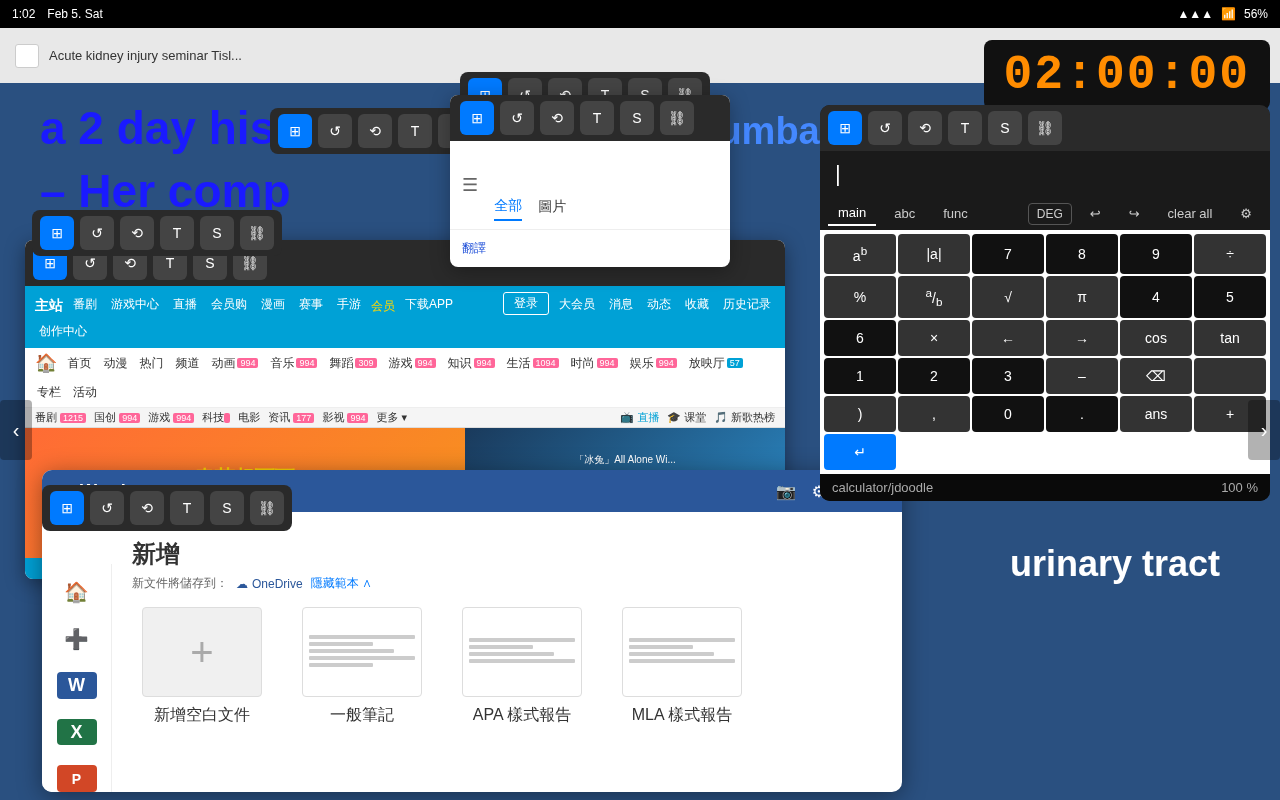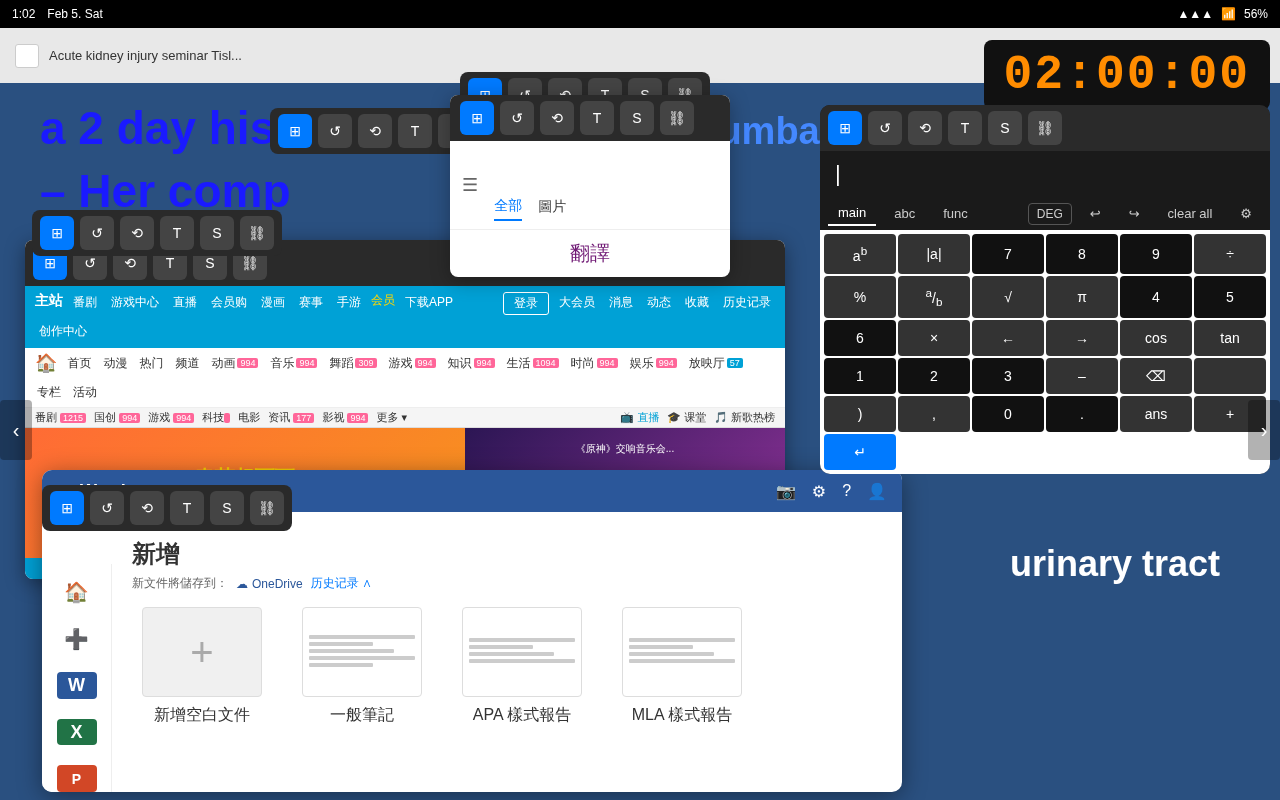--- a/index.html
+++ b/index.html
@@ -182,23 +182,22 @@
     .trans-tab.active {
       color: #007aff;
       border-bottom: 2px solid #007aff;
     }
     .trans-icon {
       font-size: 18px;
       color: #666;
     }
     .trans-text {
       padding: 10px 12px;
-      font-size: 20px;
-      color: #701a75;
-      text-align: center;
+      font-size: 12px;
+      color: #1d4ed8;
     }
 
     
     .calculator-widget {
       position: absolute;
       top: 105px;
       right: 10px;
       width: 450px;
       background: #1a1a1a;
       border-radius: 10px;
@@ -293,21 +292,21 @@
       overflow: hidden;
     }
     .bili-nav {
       background: #00a1d6;
       padding: 0;
       display: flex;
       flex-direction: column;
     }
     .bili-top-nav {
       display: flex;
-      align-items: flex-start;
+      align-items: flex-end;
       padding: 6px 10px;
       gap: 6px;
       background: #00a1d6;
       flex-wrap: wrap;
     }
     .bili-nav-item {
       color: #fff;
       font-size: 12px;
       cursor: pointer;
       padding: 2px 4px;
@@ -694,20 +693,24 @@
     <button class="calc-btn med">⌫</button>
     <button class="calc-btn med"></button>
     <button class="calc-btn med">)</button>
     <button class="calc-btn med">,</button>
     <button class="calc-btn dark">0</button>
     <button class="calc-btn dark">.</button>
     <button class="calc-btn med">ans</button>
     <button class="calc-btn med">+</button>
     <button class="calc-btn blue">↵</button>
   </div>
+  <div class="calc-footer">
+    <span class="calc-footer-text">calculator/jdoodle</span>
+    <span class="calc-footer-text">100 %</span>
+  </div>
 </div>
 
 <div class="bilibili-window">
 
   <div style="position:relative; background:#2a2a2a; padding:6px 8px; display:flex; gap:6px;">
     <button class="ft-btn active">⊞</button>
     <button class="ft-btn">↺</button>
     <button class="ft-btn">⟲</button>
     <button class="ft-btn">T</button>
     <button class="ft-btn">S</button>
@@ -768,23 +771,20 @@
     <span style="font-size:11px; color:#333;">🎵 新歌热榜</span>
   </div>
   <div class="bili-banner-area">
     <div class="bili-main-banner">
       <div class="bili-banner-text">
         <div class="bili-banner-title">春节超百万</div>
         <div class="bili-banner-sub">奖金池</div>
       </div>
     </div>
     <div class="bili-side-banners">
-      <div class="bili-side-banner bili-side-banner-1">
-        <div class="bili-side-banner-text">《原神》交响音乐会...</div>
-      </div>
       <div class="bili-side-banner bili-side-banner-2">
         <div class="bili-side-banner-text">「冰兔」All Alone Wi...</div>
       </div>
       <div class="bili-side-banner bili-side-banner-3">
         <div class="bili-side-banner-text">我忍刀愿称你为最行</div>
       </div>
     </div>
   </div>
   <div class="bili-download-bar">扫码下载手机客户端</div>
 </div>
@@ -826,21 +826,21 @@
       </button>
     </div>
     <div class="word-main">
       <div class="word-section-title">新增</div>
       <div class="word-save-info">
         <span>新文件將儲存到：</span>
         <span class="word-onedrive">
           <span>☁</span>
           <span>OneDrive</span>
         </span>
-        <span style="color:#007aff; font-size:12px;">历史记录 ∧</span>
+        <span style="color:#007aff; font-size:12px;">隱藏範本 ∧</span>
       </div>
       <div class="word-templates">
 
         <div class="word-template-item">
           <div class="word-template-thumb word-template-new">
             <span style="font-size:40px; color:#aaa;">+</span>
           </div>
           <span class="word-template-label">新增空白文件</span>
         </div>
 

